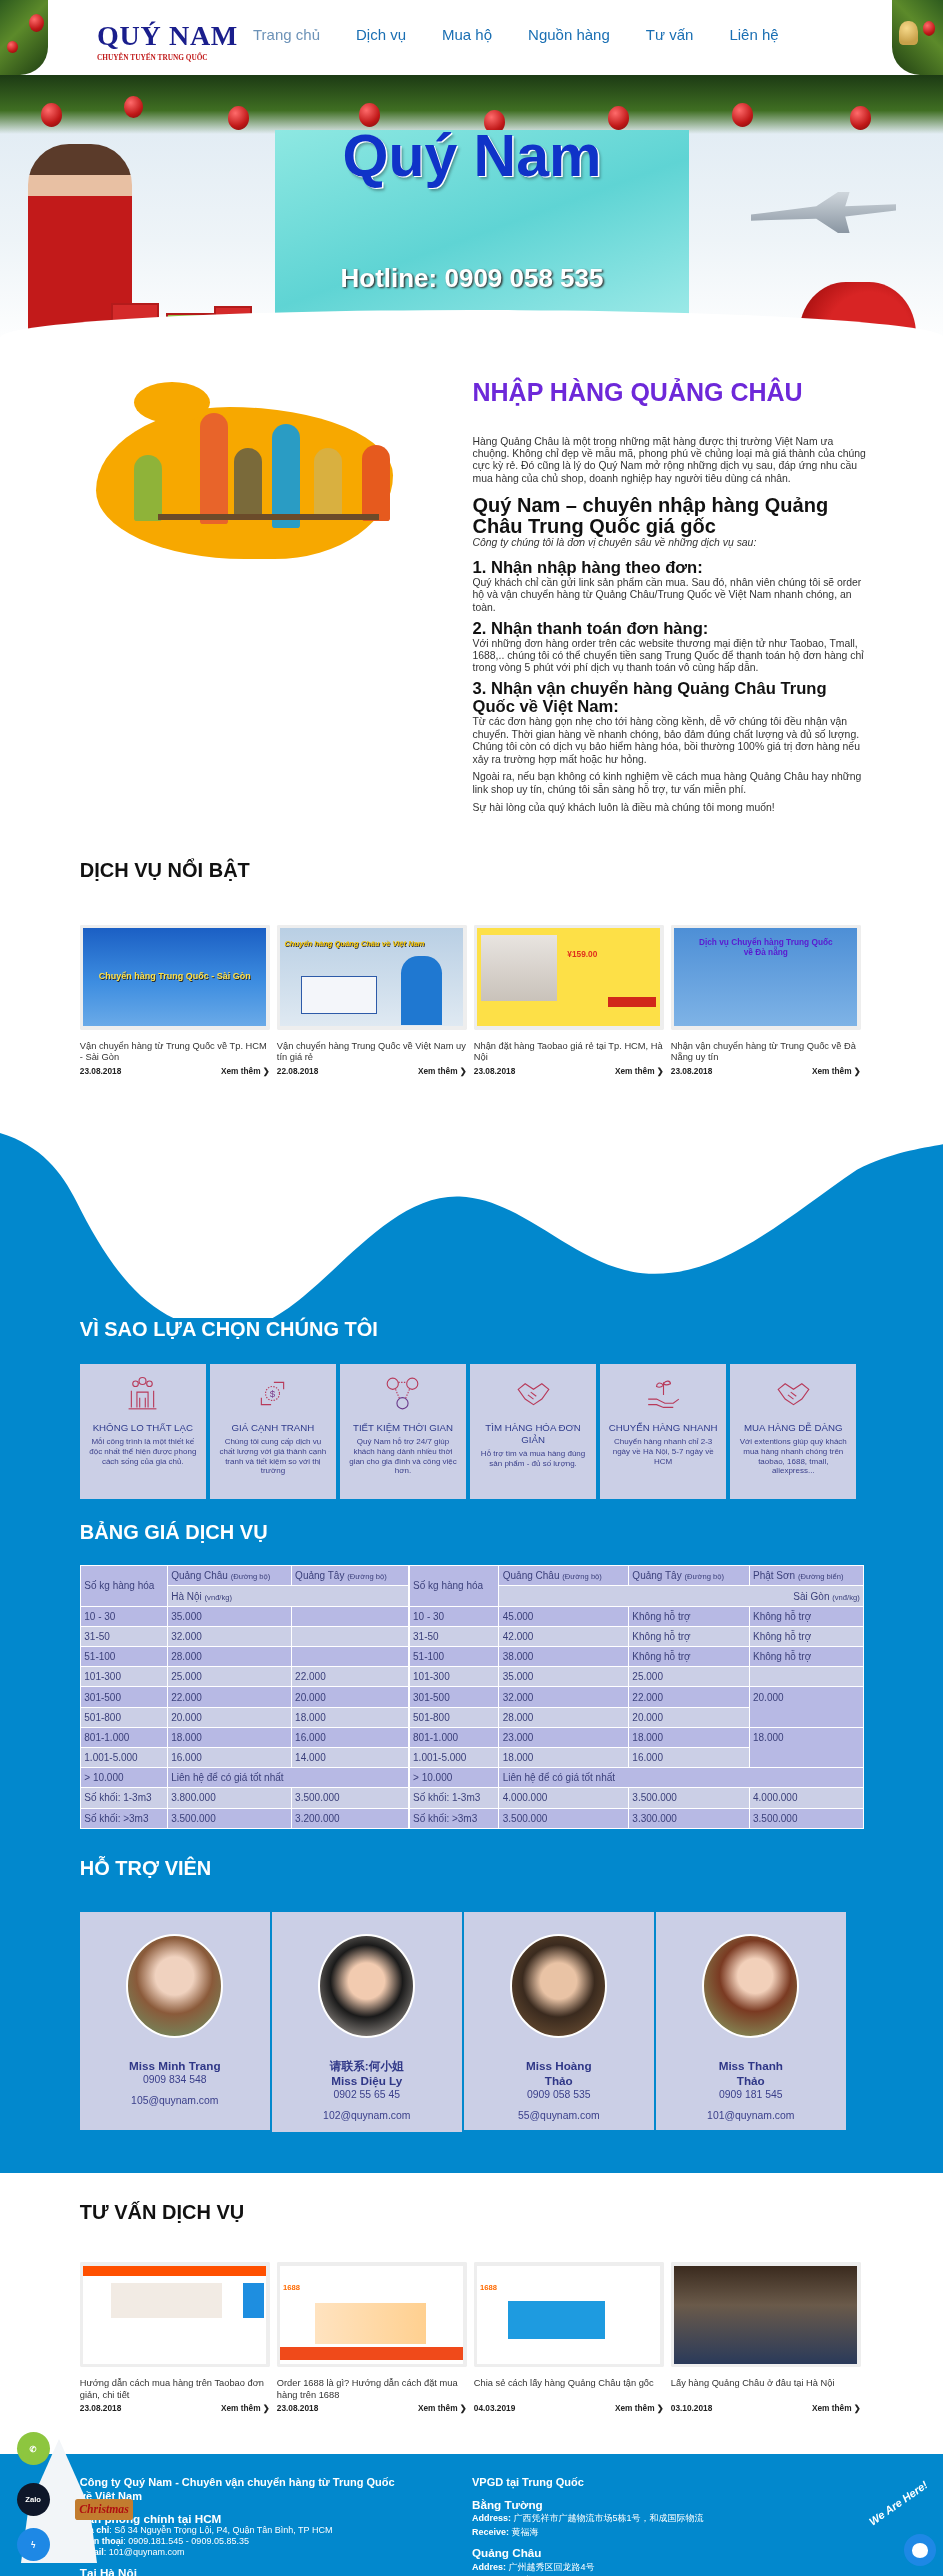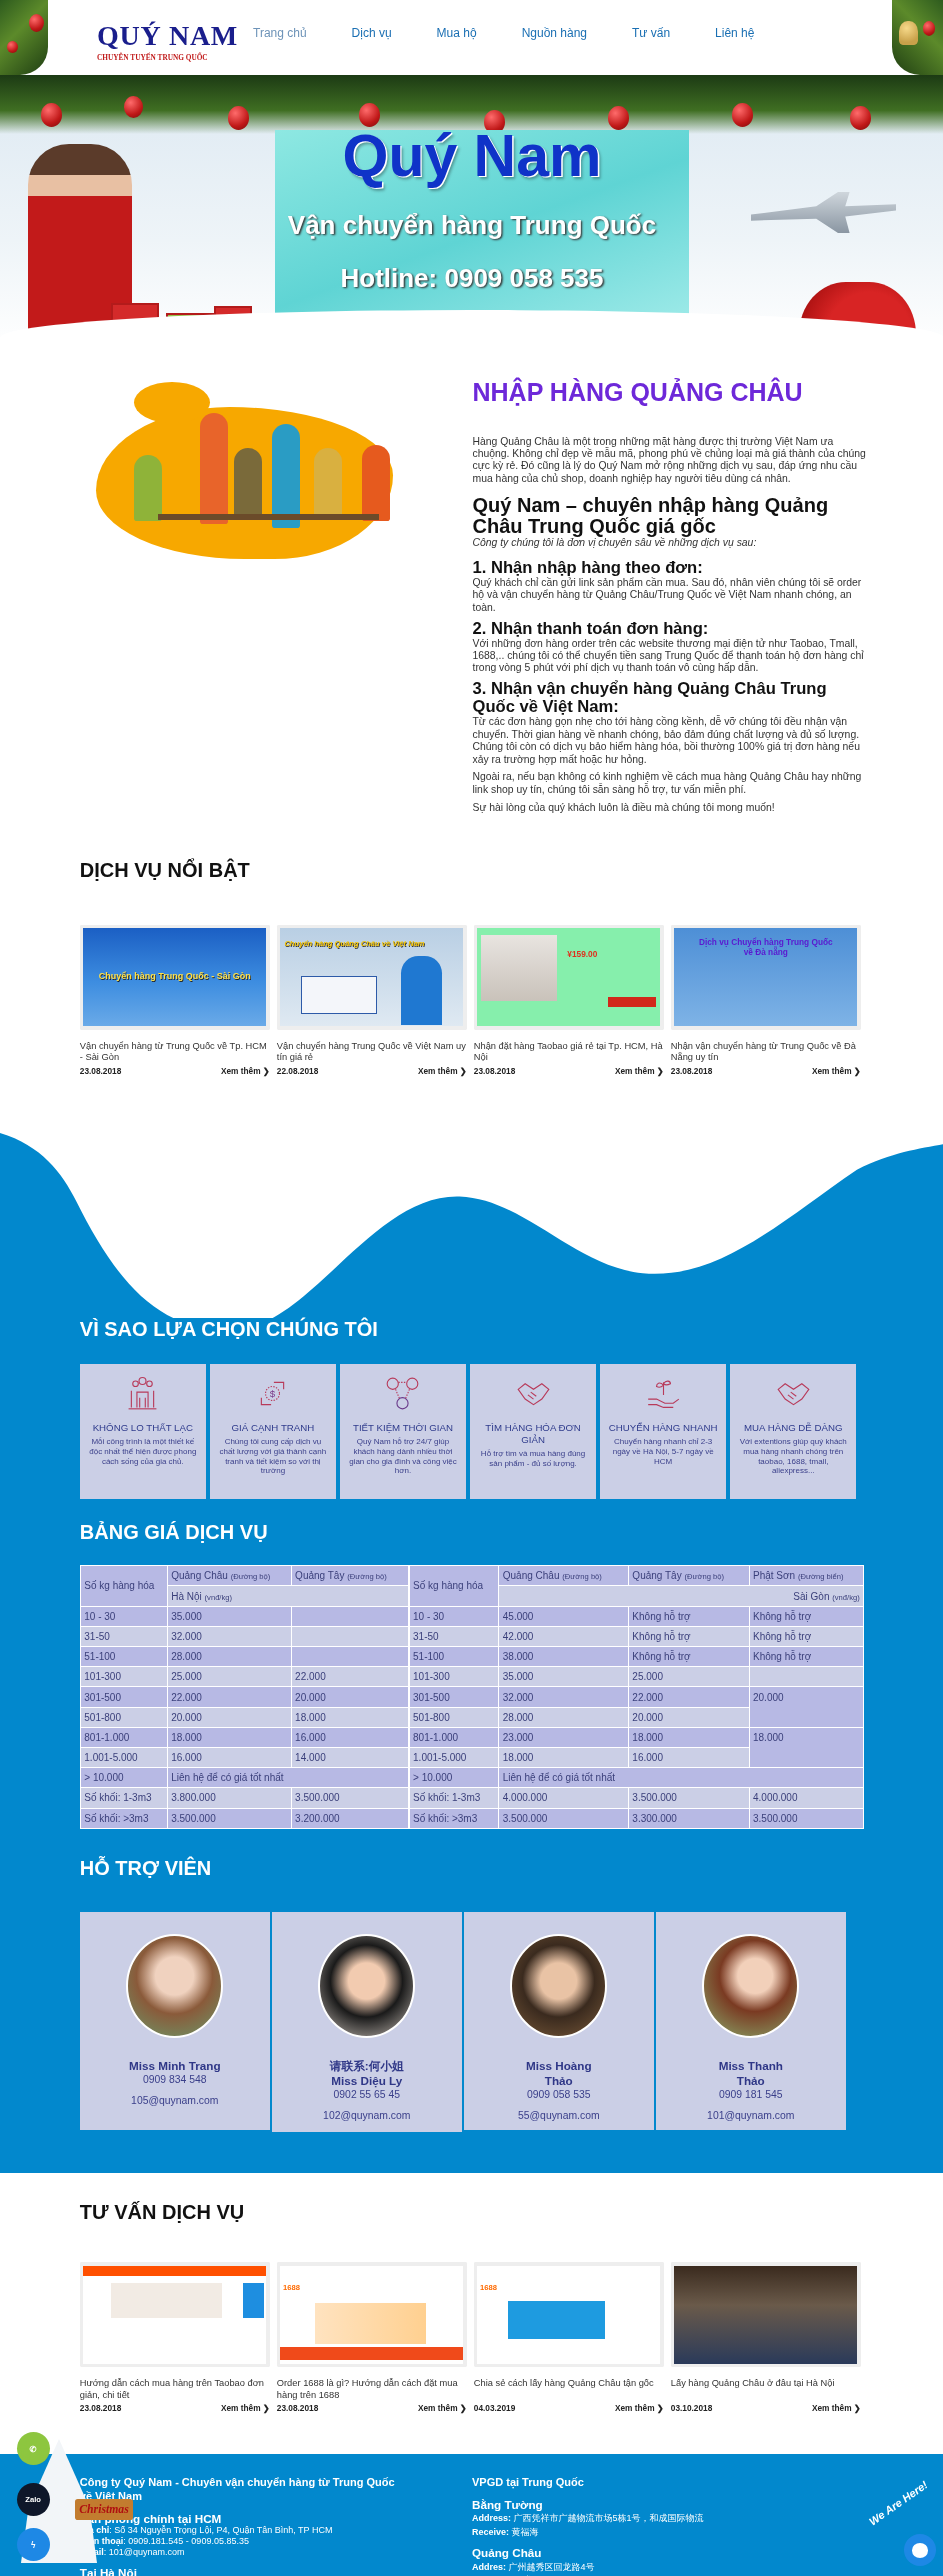--- a/index.html
+++ b/index.html
@@ -10,21 +10,21 @@
 
 .header{height:75px;background:#fff;position:relative}
 .header .garland-l{position:absolute;left:0;top:0;width:48px;height:75px;background:linear-gradient(135deg,#2d5a1e,#5c8a2a 40%,#1e3d12);border-bottom-right-radius:28px}
 .header .garland-r{position:absolute;right:0;top:0;width:52px;height:75px;background:linear-gradient(225deg,#2d5a1e,#5c8a2a 40%,#1e3d12);border-bottom-left-radius:28px}
 .ornament{position:absolute;border-radius:50%;background:radial-gradient(circle at 35% 30%,#ff6b6b,#c01818 60%,#7a0a0a)}
 .bell{position:absolute;width:19.3px;height:23.5px;background:radial-gradient(circle at 40% 30%,#f6d98a,#c9a14a 70%);border-radius:45% 45% 20% 20%}
 .logo{position:absolute;left:97px;top:22px}
 .logo .name{font-family:"Liberation Serif",serif;font-weight:bold;font-size:28px;color:#1a1e8c;letter-spacing:0.7px;line-height:28px}
 .logo .sub{font-family:"Liberation Serif",serif;font-weight:bold;font-size:7.3px;color:#c11b1b;margin-top:2.8px}
 .nav{position:absolute;left:253px;top:26px;display:flex;gap:0}
-.nav a{font-size:12px;color:#1a6fb3;margin-right:45px}
+.nav a{font-size:15px;color:#1a6fb3;margin-right:36px}
 .nav a.active{color:#6d93b8}
 
 
 .banner{height:276px;position:relative;overflow:hidden;background:linear-gradient(180deg,#dde9f2 0%,#eef4f8 60%,#fff 100%)}
 .banner .top-garland{position:absolute;left:0;right:0;top:0;height:59px;background:linear-gradient(180deg,#1c3a14,#3f6e22 60%,rgba(63,110,34,0));}
 .banner .center-panel{position:absolute;left:275px;top:55px;width:414px;height:206px;background:linear-gradient(160deg,#8ee8e2,#5fd4d4 50%,#a3ecea)}
 .banner .title{position:absolute;left:0;right:0;top:116px;text-align:center;font-size:59px;font-weight:bold;color:#0f33c8;text-shadow:1.4px 1.4px 0 #fff,2.8px 2.8px 2.8px rgba(0,0,0,.3)}
 .banner .subtitle{position:absolute;left:0;right:0;top:204px;text-align:center;font-size:26px;color:#fff;font-weight:bold;text-shadow:1.4px 1.4px 2.1px #333}
 .banner .hotline{position:absolute;left:0;right:0;top:257px;text-align:center;font-size:26px;color:#fff;font-weight:bold;text-shadow:1.4px 1.4px 2.1px #333}
 .banner .girl{position:absolute;left:28px;top:69px;width:104px;height:207px;background:linear-gradient(180deg,#5b3b2a 0%,#5b3b2a 15%,#e8c0a3 15%,#e8c0a3 25%,#c21a1a 25%);border-radius:41px 41px 0 0}
@@ -141,21 +141,20 @@
   <div class="ornament" style="left:732px;top:28px;width:21px;height:23.5px"></div>
   <div class="ornament" style="left:850px;top:31px;width:21px;height:23.5px"></div>
   <div class="center-panel"></div>
   <div class="girl"></div>
   <div class="gift" style="left:111px;top:228px;width:48px;height:48px;background:#d42a2a"></div>
   <div class="gift" style="left:166px;top:238px;width:48px;height:41px;background:#93c24a"></div>
   <div class="gift" style="left:214px;top:231px;width:38px;height:45px;background:#d42a2a"></div>
   <div class="plane"></div>
   <div class="santa"></div>
   <div class="title" style="top:47px">Quý Nam</div>
-  <div class="subtitle" style="top:135px">Vận chuyển hàng Trung Quốc</div>
   <div class="hotline" style="top:188px">Hotline: 0909 058 535</div>
   <div class="snow"></div>
 </div>
 
 <div class="container">
   <div class="intro">
     <div class="illus">
       <div class="blob"></div>
       <div class="blob2"></div>
       <div class="person" style="left:55px;top:83px;height:66px;background:#8fb339"></div>
@@ -205,21 +204,21 @@
       </div>
         </div>
       <div class="title">Vận chuyển hàng Trung Quốc về Việt Nam uy tín giá rẻ</div>
       <div class="meta">
           <span>22.08.2018</span>
           <a class="more">Xem thêm ❯</a>
         </div>
     </div>
     <div class="card">
       <div class="thumb">
-          <div class="img" style="background:#86efac">
+          <div class="img" style="background:#fde047">
         <div style="position:absolute;left:4.1px;top:7px;width:76px;height:66px;background:linear-gradient(180deg,#e8e4e0,#c9c2ba)"></div>
         <div style="position:absolute;left:90px;top:21px;color:#e0301e;font-weight:bold;font-size:8.3px">¥159.00</div>
         <div style="position:absolute;left:131px;top:69px;width:48px;height:9.7px;background:#d1281a"></div>
       </div>
         </div>
       <div class="title">Nhận đặt hàng Taobao giá rẻ tại Tp. HCM, Hà Nội</div>
       <div class="meta">
           <span>23.08.2018</span>
           <a class="more">Xem thêm ❯</a>
         </div>

